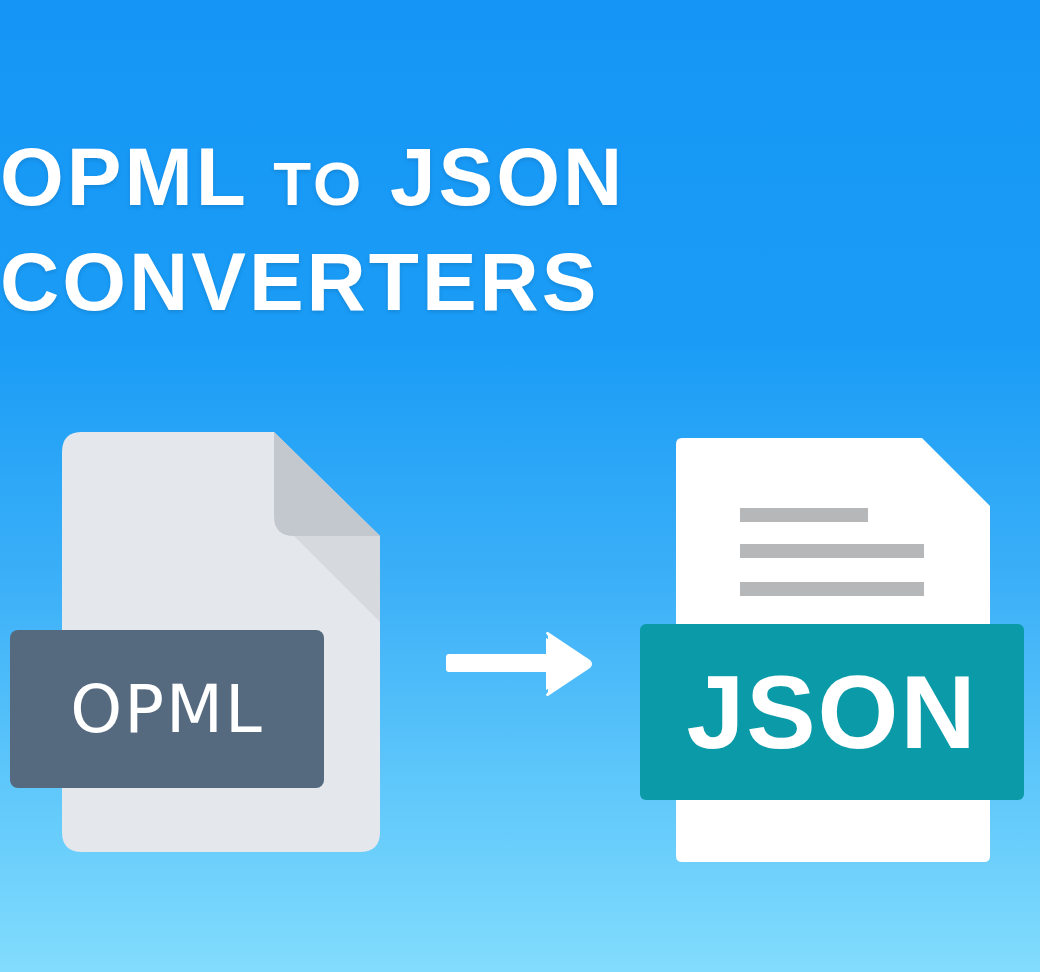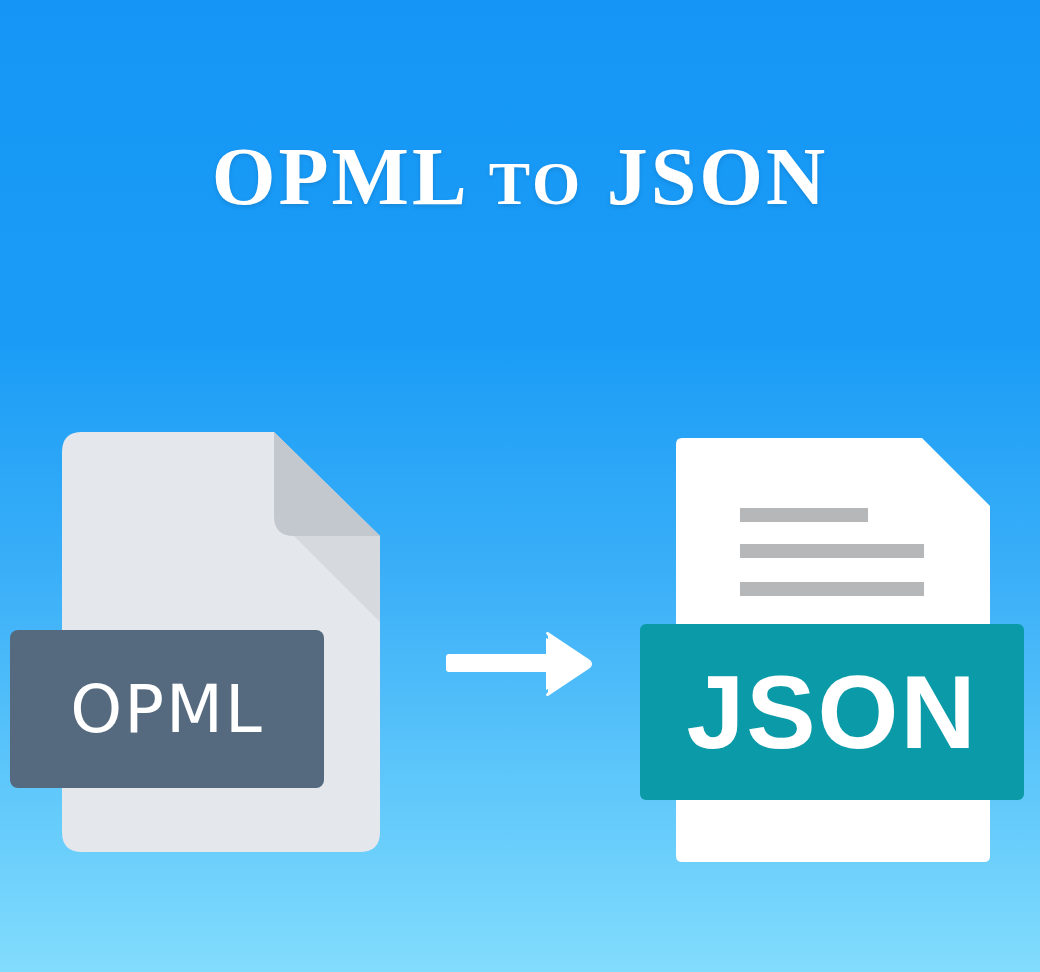--- a/index.html
+++ b/index.html
@@ -4,22 +4,22 @@
 <style>
   html, body { margin:0; padding:0; }
   body { width:1040px; height:972px; overflow:hidden; }
   .canvas {
     position:relative; width:1040px; height:972px;
     background: linear-gradient(180deg, #1596f6 0%, #1a9cf6 35%, #3cb0f8 60%, #66ccfb 85%, #82dcfd 100%);
     font-family: "DejaVu Sans", sans-serif;
   }
   .title {
     position:absolute; left:0; right:0; top:128px;
-    text-align:center; color:#fff; font-weight:bold;
-    font-family: Liberation Serif, serif;
+    color:#fff; font-weight:bold;
+    font-family: Liberation Sans, sans-serif;
     font-size:82px; line-height:98px; letter-spacing:3px;
     text-shadow: 0 2px 4px rgba(0,0,0,0.12);
   }
   .title .small { font-size:62px; }
   
   .opml-doc {
     position:absolute; left:62px; top:432px; width:318px; height:420px;
   }
   .opml-label {
     position:absolute; left:10px; top:630px; width:314px; height:158px;
@@ -44,20 +44,21 @@
 <body>
 
 <div class="canvas">
 
   <div class="title">
     <div>
       <span>OPML</span>
       <span class="small">TO</span>
       <span>JSON</span>
     </div>
+    <div>CONVERTERS</div>
   </div>
 
   <svg class="opml-doc" viewBox="0 0 318 420">
     <path d="M20 0 H212 L318 104 V400 Q318 420 298 420 H20 Q0 420 0 400 V20 Q0 0 20 0 Z" fill="#e4e7eb"></path>
     <path d="M212 0 L212 84 Q212 104 232 104 L318 104 Z" fill="#c3c8ce"></path>
     <path d="M232 104 L318 190 L318 104 Z" fill="#d6dadf"></path>
   </svg>
   <div class="opml-label">OPML</div>
 
   <svg class="arrow" viewBox="0 0 150 64">

